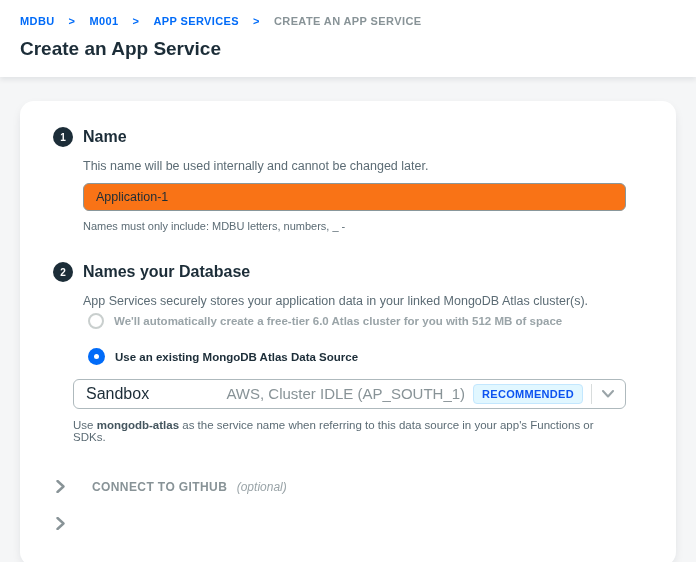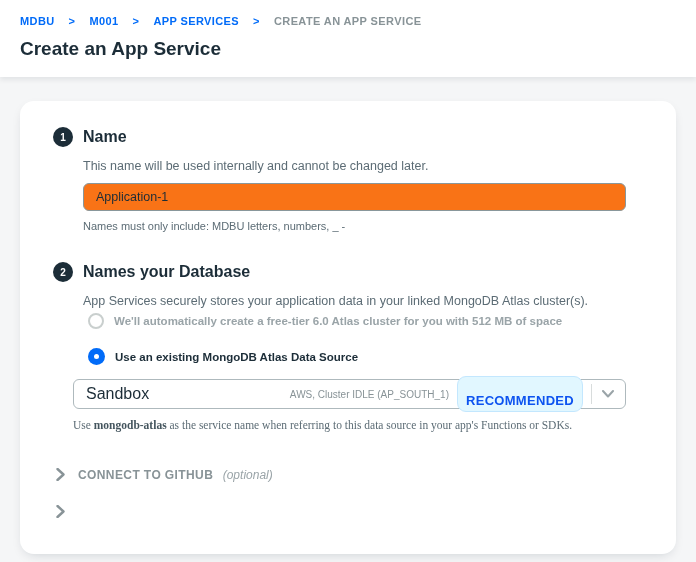--- a/index.html
+++ b/index.html
@@ -87,35 +87,35 @@
     margin-top:14px; margin-left:20px;
     height:30px;
     border:1px solid #AEB9BD; border-radius:6px;
     background:#fff;
     display:flex; align-items:center;
     padding:0 9px 0 12px;
     cursor:pointer;
   }
   .select-value { font-size:16px; color:#1C2D38; }
   .select-right { margin-left:auto; display:flex; align-items:center; gap:8px; }
-  .select-meta { font-size:10px; color:#889397; }
+  .select-meta { font-size:15px; color:#889397; }
   .badge {
     background:#E1F7FF; border:1px solid #C3E7FE;
-    color:#0D53F0; font-size:13px; font-weight:bold;
+    color:#0D53F0; font-size:11px; font-weight:bold;
     letter-spacing:0.3px;
-    padding:16px 8px 2px 8px; border-radius:9px;
+    padding:2px 8px 2px 8px; border-radius:4px;
     line-height:1.3;
   }
   .select-divider { width:1px; height:20px; background:#D8DCDC; }
   .chevron-down { display:flex; align-items:center; color:#9aa4a8; padding:0 2px; }
-  .select-helper { margin-top:10px; margin-left:20px; font-size:11.5px; color:#5C6C75;font-family:Liberation Serif, serif; }
+  .select-helper { margin-top:10px; margin-left:20px; font-size:11.5px; color:#5C6C75; }
   .select-helper b { color:#44555e; }
   
   .collapse-row {
-    display:flex; align-items:center; gap:13px;
+    display:flex; align-items:center; gap:27px;
     margin-left:3px; cursor:pointer;
   }
   .collapse-row.first { margin-top:34px; }
   .collapse-row.second { margin-top:22px; }
   .collapse-chevron { display:flex; align-items:center; color:#889397; }
   .collapse-label {
     font-size:12px; font-weight:bold; color:#889397; letter-spacing:0.4px;
   }
   .collapse-suffix { font-size:12px; font-style:italic; color:#9aa4a8; margin-left:5px; font-weight:normal; }
   

